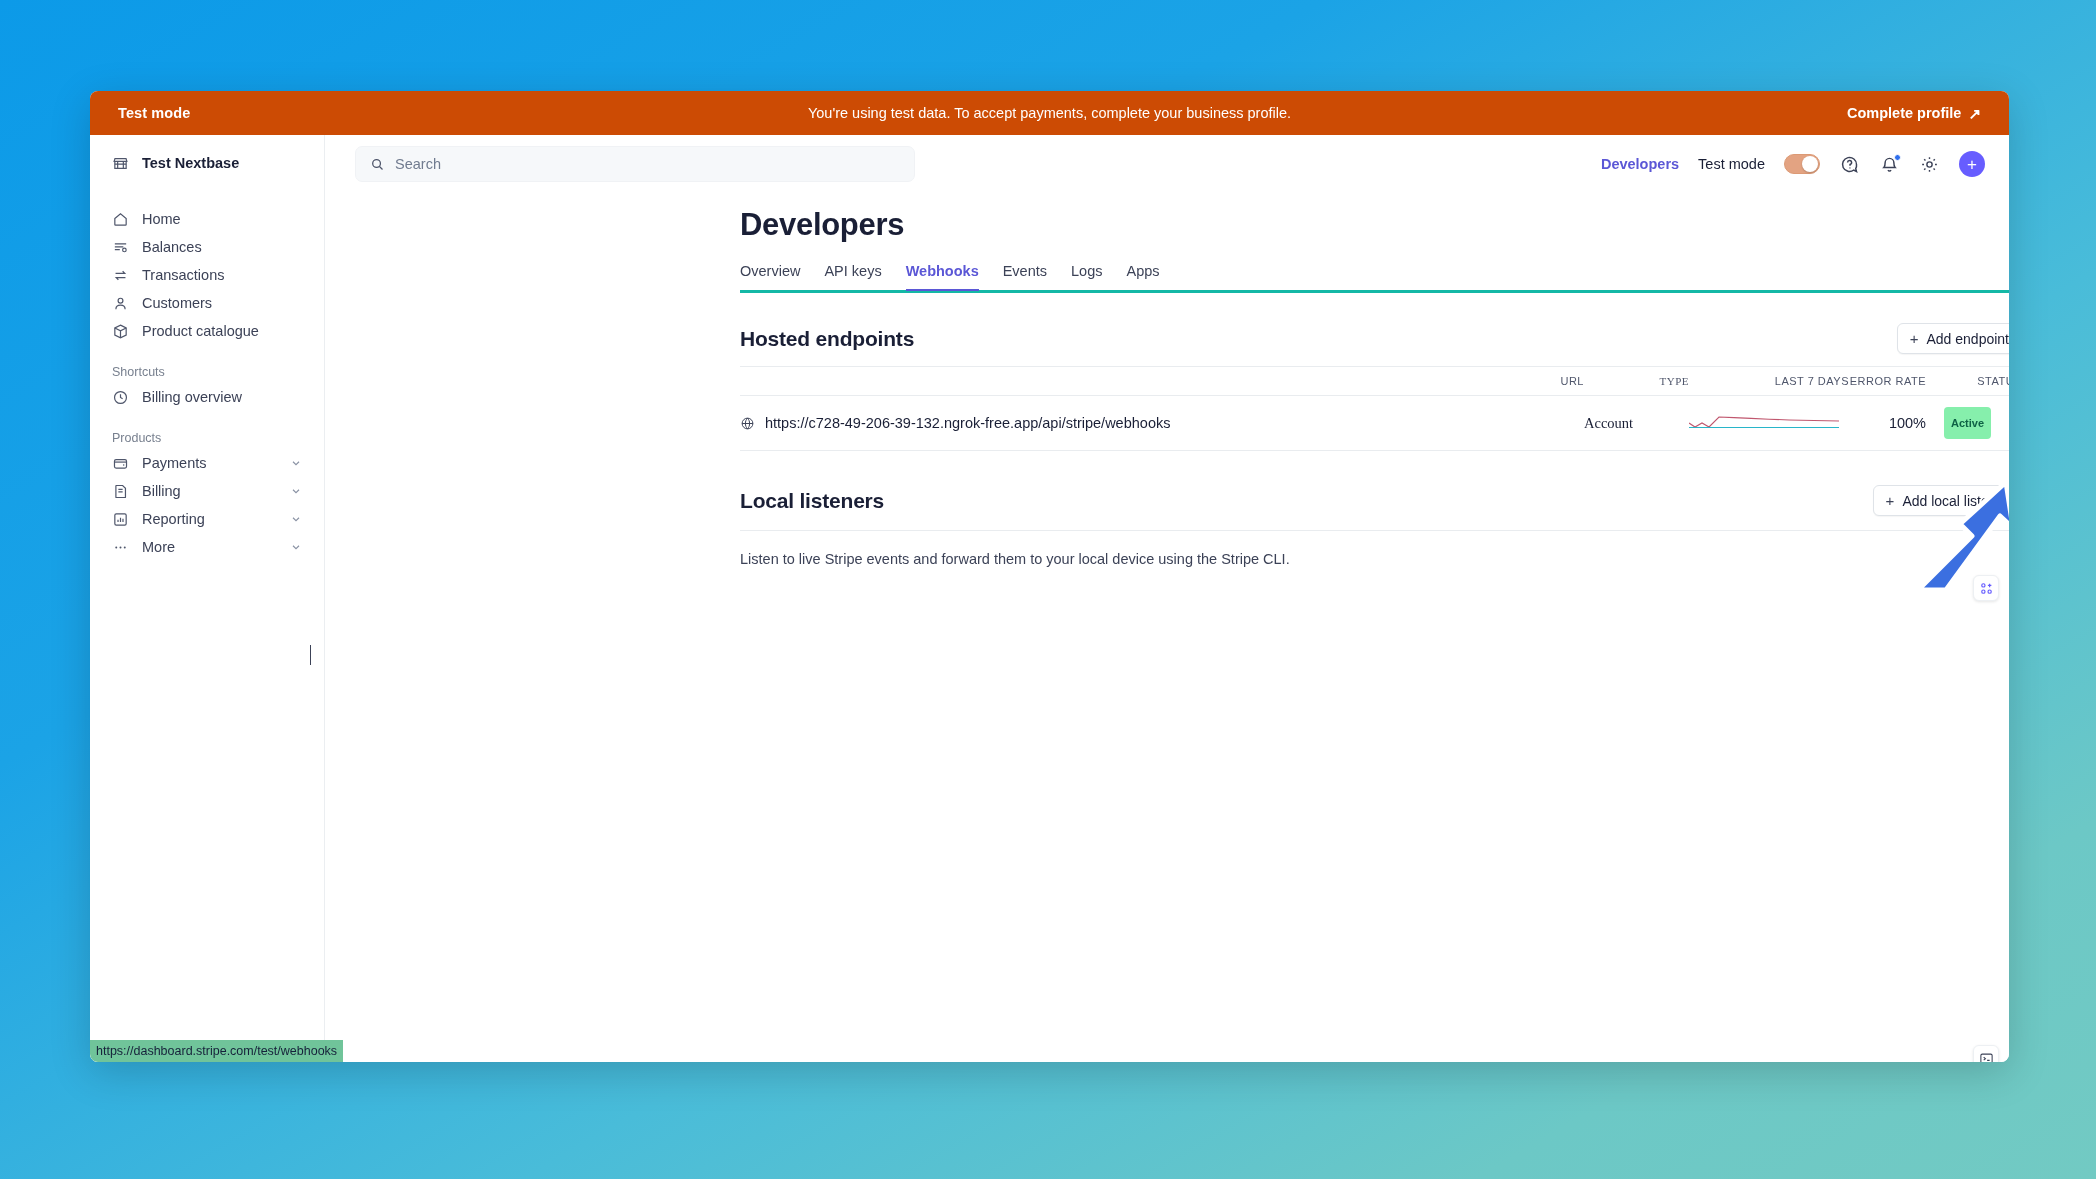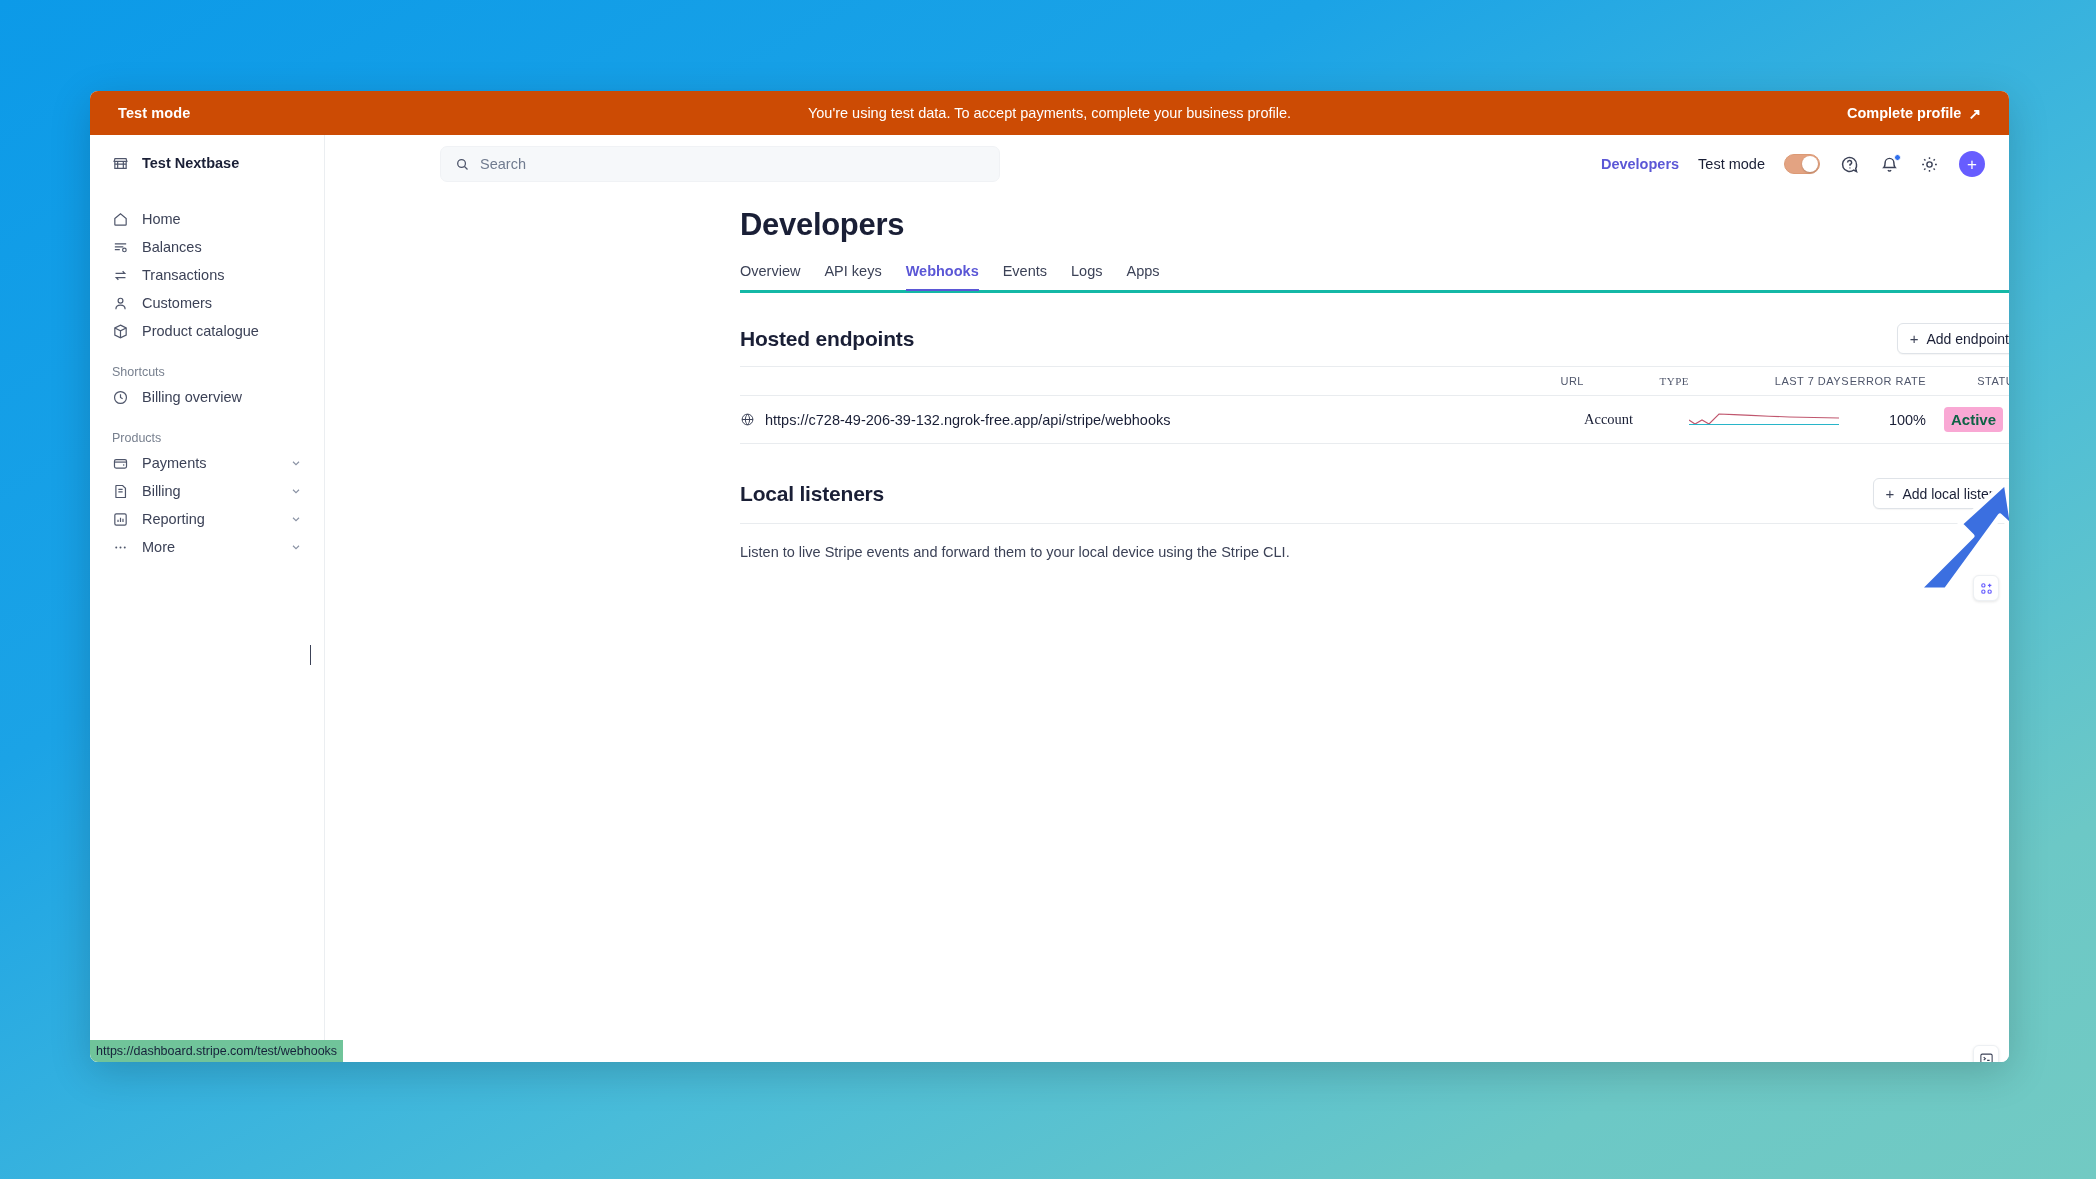--- a/index.html
+++ b/index.html
@@ -110,21 +110,20 @@
     padding: 0 24px 0 30px;
   }
   .search {
     width: 560px; height: 36px;
     background: #f6f8fa;
     border: 1px solid #f0f2f5;
     border-radius: 7px;
     display: flex; align-items: center;
     gap: 10px;
     padding: 0 14px;
-    margin-left: 85px;
     cursor: text;
   }
   .search-placeholder { color: #707b8f; font-size: 14.5px; }
   .topbar-right {
     margin-left: auto;
     display: flex; align-items: center; gap: 19px;
   }
   .dev-link { color: #5b57d6; font-weight: bold; font-size: 14.5px; cursor: pointer; }
   .testmode-label { color: #1a1f36; font-size: 14.5px; }
   .toggle {
@@ -227,26 +226,26 @@
   .url-cell { display: flex; align-items: center; gap: 10px; }
   .globe { width: 15px; height: 15px; color: #3c4257; }
   .globe svg { display:block; width:100%; height:100%; }
   .col-type { width: 105px; font-family: Liberation Serif, serif; }
   .col-spark { width: 160px; }
   .col-rate { width: 95px; text-align: right; padding-right: 18px !important; }
   .col-status { width: 78px; }
   th.col-rate { text-align: right; padding-right: 18px; }
   .badge {
     display: inline-block;
-    background: #f9a8d4;
+    background: #86efac;
     color: #0e6245;
-    font-size: 15px;
+    font-size: 11px;
     font-weight: bold;
     border-radius: 4px;
-    padding: 4px 7px;
+    padding: 10px 7px;
   }
   .spark { width: 150px; height: 22px; display:block; }
 
   .ll-head { display: flex; align-items: center; margin-top: 34px; }
   .ll-divider { border-top: 1px solid #e9ecef; margin-top: 14px; }
   .ll-desc { font-size: 14.5px; color: #3c4257; margin-top: 20px; }
 
   
   .rail-btn {
     position: absolute;

